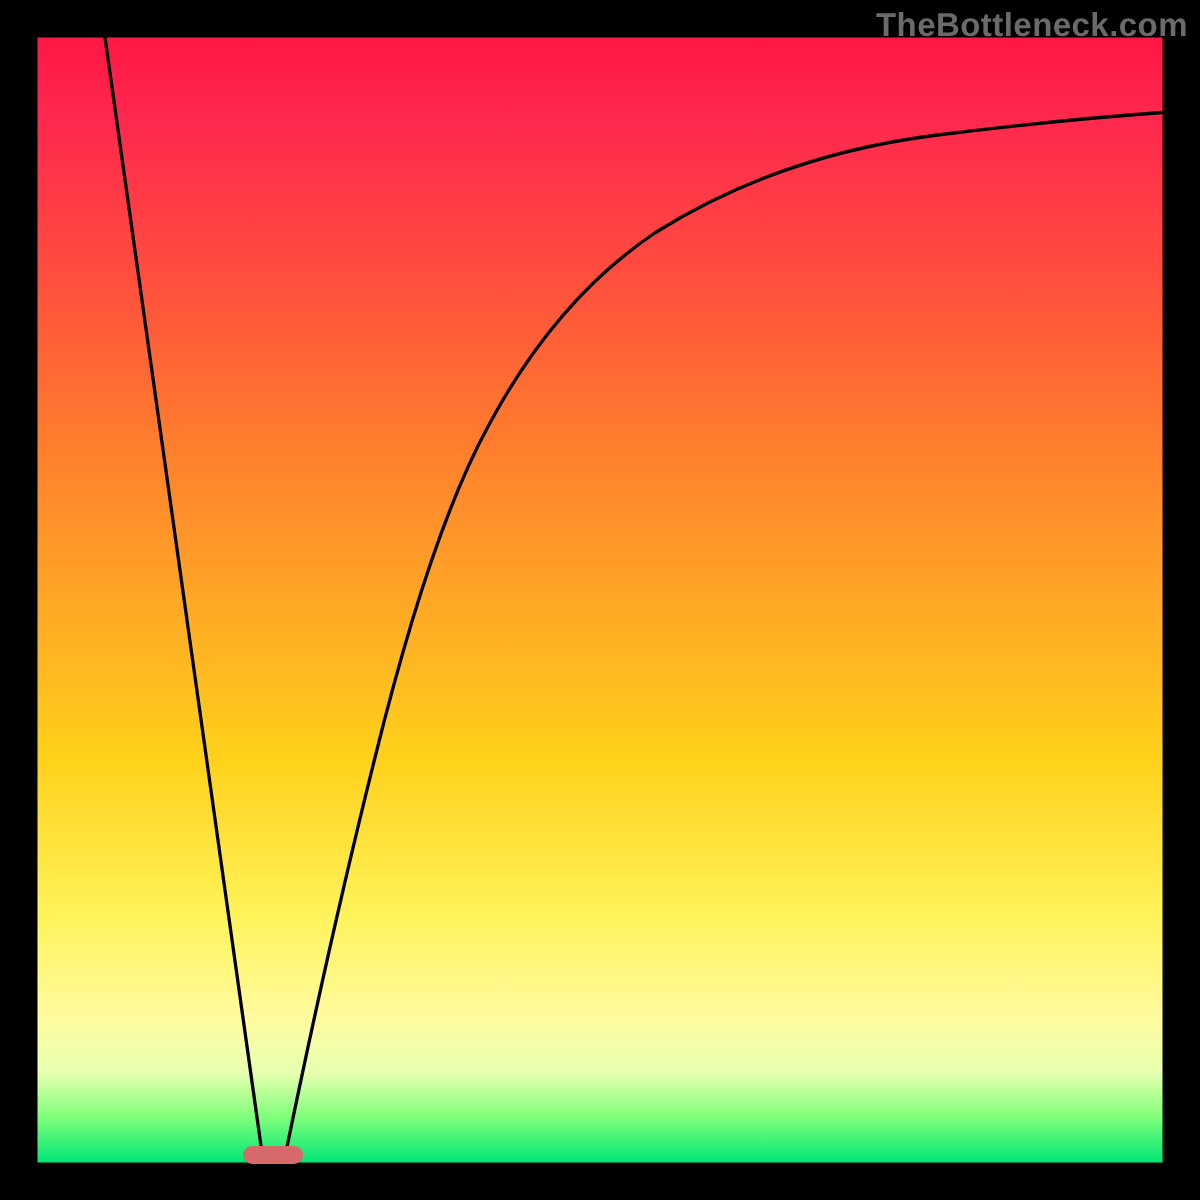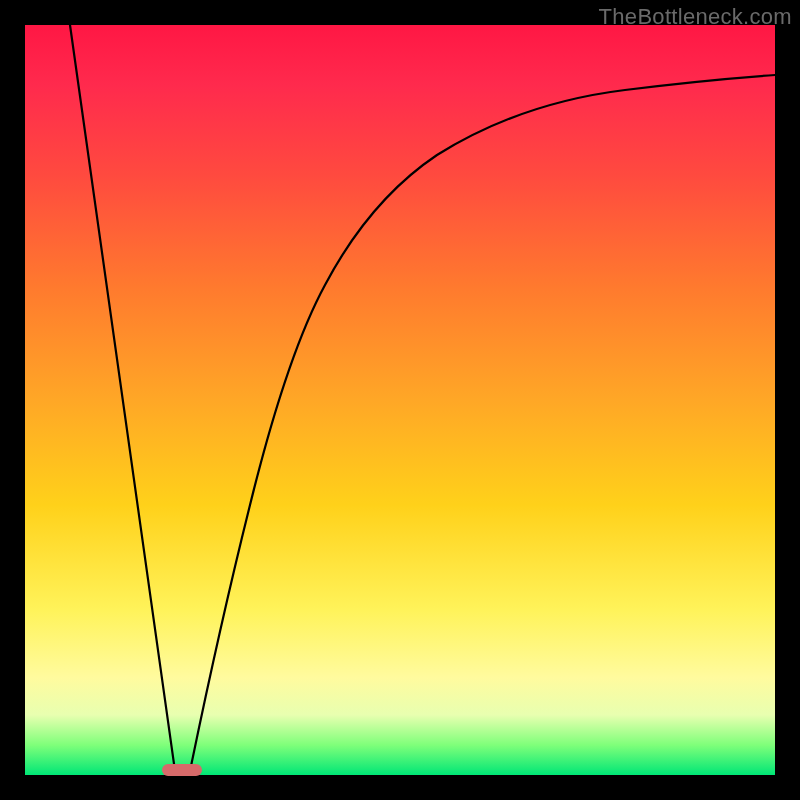--- a/index.html
+++ b/index.html
@@ -38,21 +38,21 @@
       #7fff7a 96%,
       #00e676 100%
     );
   }
   .watermark {
     position: absolute;
     top: 4px;
     right: 8px;
     color: #6a6a6a;
     font-size: 22px;
-    font-weight: 400;
+    font-weight: 700;
     letter-spacing: 0.3px;
     user-select: none;
   }
   .marker {
     position: absolute;
     width: 40px;
     height: 12px;
     background: #d66a6a;
     border-radius: 6px;
     transform: translate(-50%, -50%);

